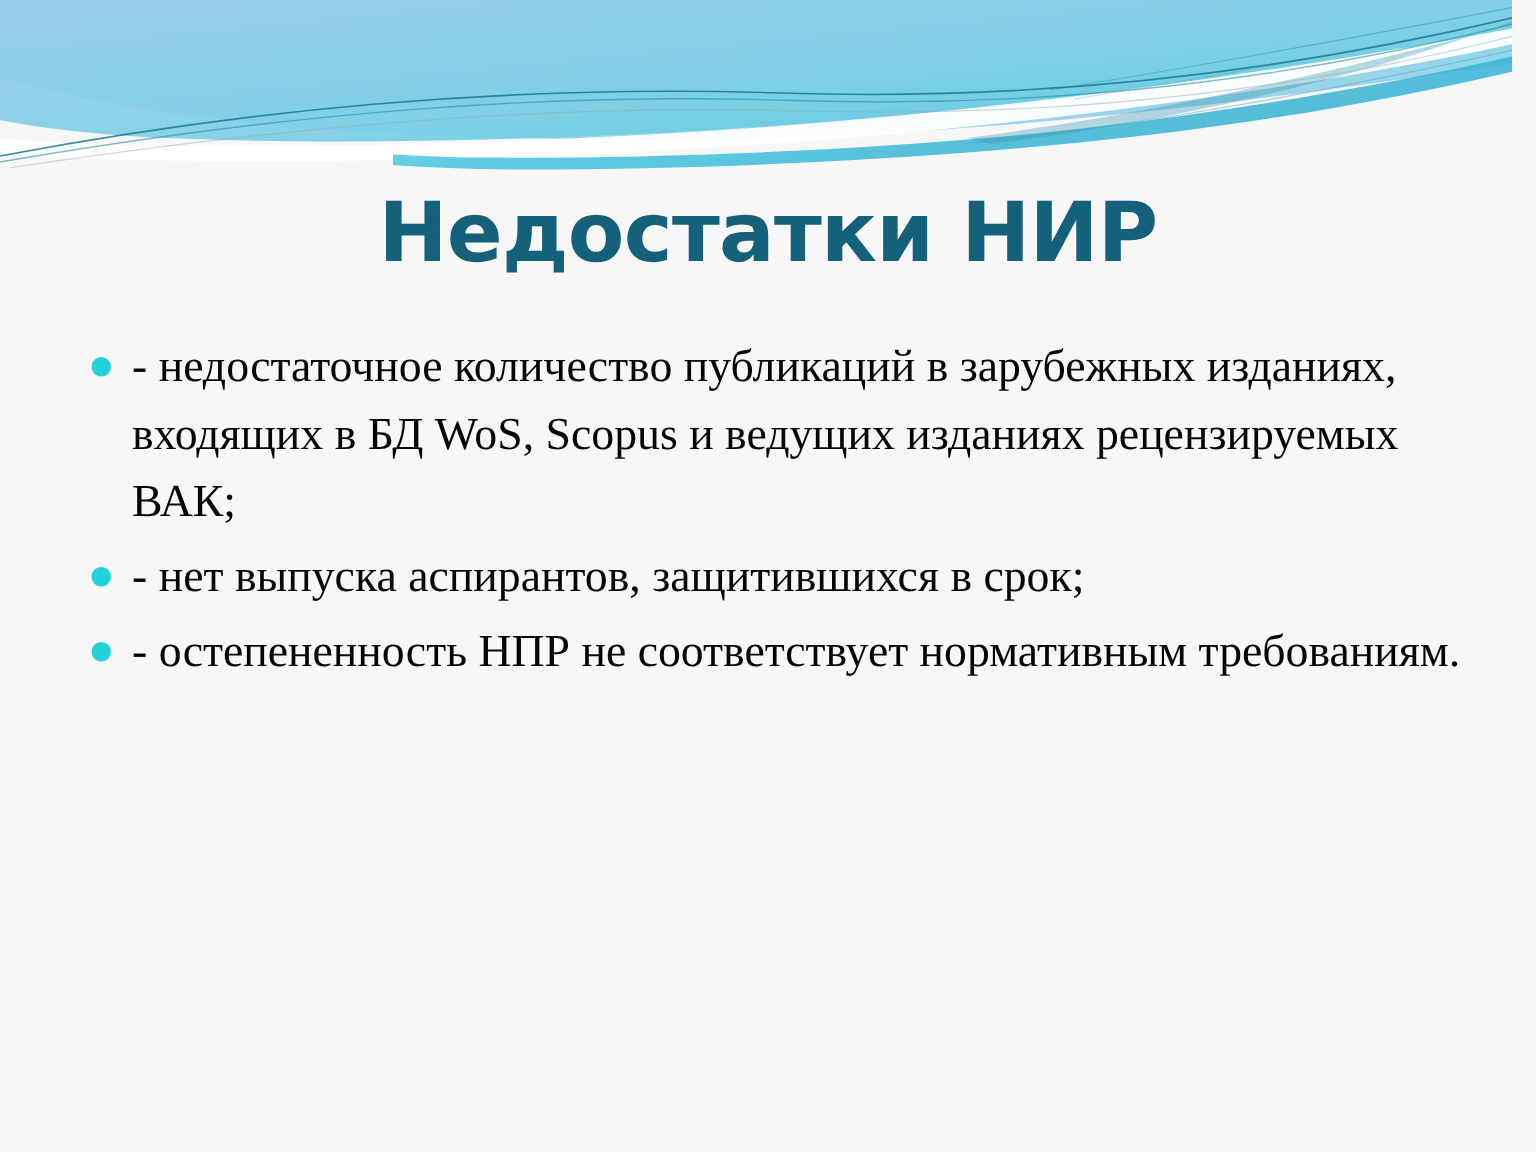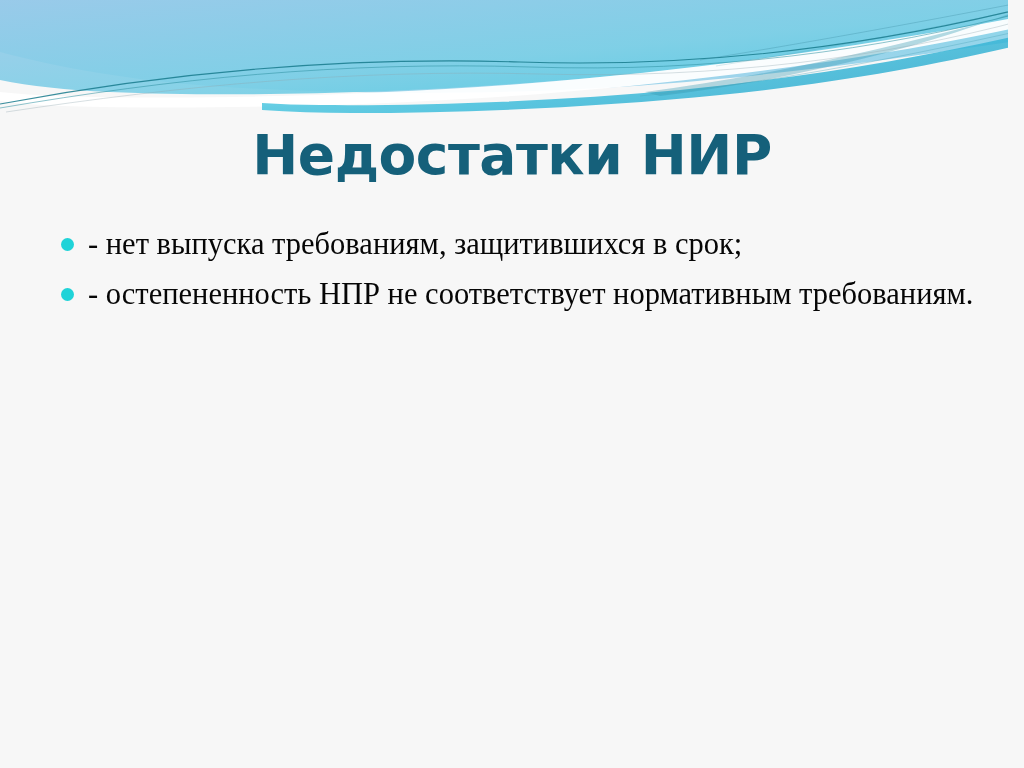--- a/index.html
+++ b/index.html
@@ -165,25 +165,29 @@
       <path d="M716,66 C818,50 924,30 1024,9" fill="none" stroke="#3A8A9E" stroke-width="0.6" opacity="0.3"></path>
     </svg>
   </div>
 
   <div class="title-area">
     <h1 class="slide-title">Недостатки НИР</h1>
   </div>
 
   <div class="body-area">
 
+    <div class="bullet-row">
+      <span class="bullet-marker"></span>
+      <span class="bullet-text">- недостаточное количество публикаций в зарубежных изданиях, входящих в БД WoS,  Scopus и ведущих изданиях рецензируемых ВАК;</span>
+    </div>
 
 
     <div class="bullet-row">
       <span class="bullet-marker"></span>
-      <span class="bullet-text">-  нет выпуска требованиям, защитившихся в срок;</span>
+      <span class="bullet-text">-  нет выпуска аспирантов, защитившихся в срок;</span>
     </div>
 
     <div class="bullet-row">
       <span class="bullet-marker"></span>
       <span class="bullet-text">- остепененность НПР не соответствует нормативным требованиям.</span>
     </div>
 
   </div>
 
 </div>

